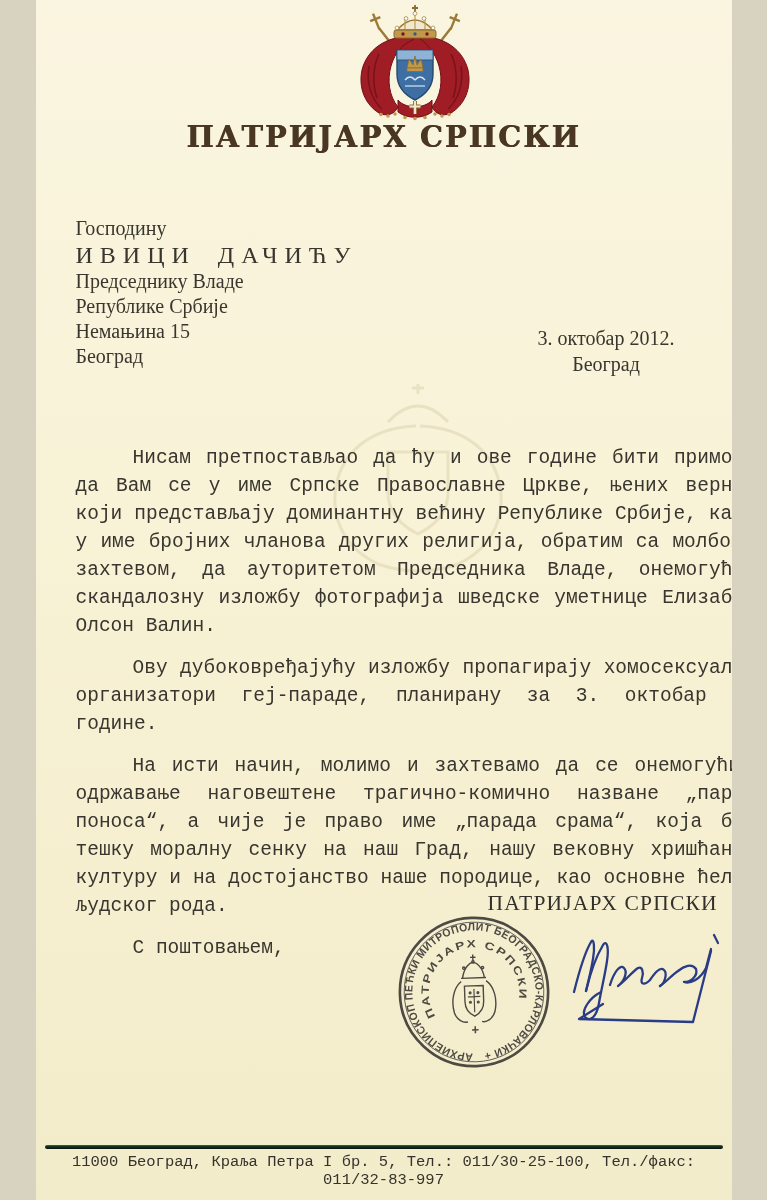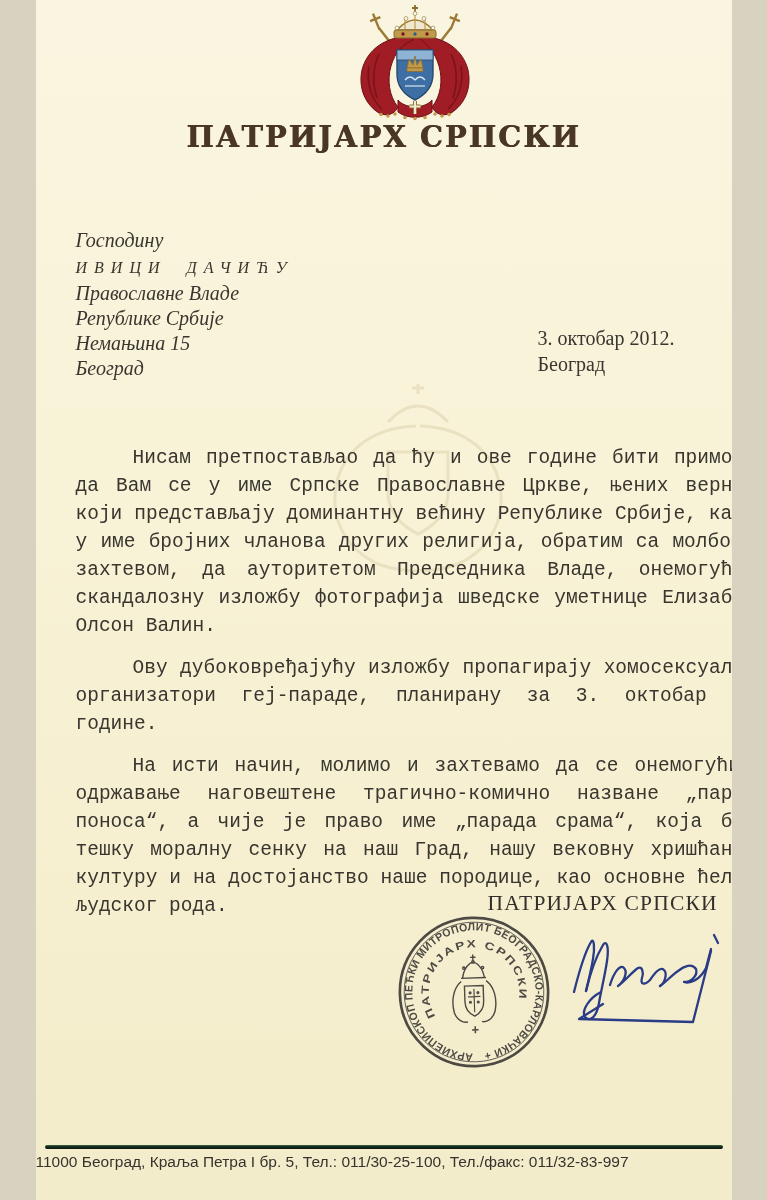--- a/index.html
+++ b/index.html
@@ -24,41 +24,41 @@
     font-size: 29px;
     letter-spacing: 2px;
     color: #4a3723;
     text-shadow: 0.6px 0 0 #4a3723;
   }
 
   
   .watermark { position: absolute; left: 272px; top: 382px; width: 220px; height: 200px; opacity: 0.33; pointer-events: none; }
 
   
-  .recipient { position: absolute; left: 40px; top: 228px; font-size: 20px; line-height: 25px; font-style: italic; }
-  .recipient .name { font-size: 16px; letter-spacing: 7px; word-spacing: 9px; margin: 2px 0 1px 0; }
-  .dateline { position: absolute; right: 57px; top: 325px; text-align: left; font-size: 20px; line-height: 26px; }
+  .recipient { position: absolute; left: 40px; top: 216px; font-size: 20px; line-height: 25px; }
+  .recipient .name { font-size: 24px; letter-spacing: 7px; word-spacing: 9px; margin: 2px 0 1px 0; }
+  .dateline { position: absolute; right: 57px; top: 325px; text-align: center; font-size: 20px; line-height: 26px; }
 
   
   .letter-body { position: absolute; left: 40px; top: 444px; width: 692px; font-size: 19.5px; line-height: 28px; font-family: Liberation Mono, monospace; }
   .letter-body p { margin: 0 0 14px 0; text-align: justify; text-indent: 57px; }
   .letter-body p.closing { text-align: left; margin-top: 12px; }
 
   
   .signer-title { position: absolute; left: 452px; top: 891px; font-size: 21.5px; letter-spacing: 1.2px; color: #33302b; }
   .stamp { position: absolute; left: 360px; top: 914px; width: 156px; height: 156px; opacity: 0.9; transform: rotate(-2deg); }
   .signature { position: absolute; left: 528px; top: 918px; width: 168px; height: 122px; }
 
   
   .footer-rule {
     position: absolute; left: 9px; right: 9px; top: 1145px; height: 4px;
     background: linear-gradient(to bottom, #3c6a49 0%, #14301f 40%, #0a120c 100%);
     border-radius: 2px;
   }
-  .footer-line { position: absolute; left: 0; right: 0; text-align: left; font-family: Liberation Sans, sans-serif; font-size: 15.5px; color: #36332e; }
+  .footer-line { position: absolute; left: 0; right: 0; text-align: center; font-family: Liberation Mono, monospace; font-size: 15.5px; color: #36332e; }
   .footer-line.sr { top: 1153px; }
   .footer-line.en { top: 1174px; }
 </style>
 </head>
 <body>
 
 <div class="page">
 
   <svg class="crest" viewBox="0 0 160 118" aria-hidden="true">
 
@@ -130,35 +130,36 @@
       <path d="M110,12 V2 M104,6 H116"></path>
       <path d="M108,44 C60,46 34,72 28,104 C22,140 40,168 70,182 M112,44 C160,46 186,72 192,104 C198,140 180,168 150,182"></path>
       <path d="M80,70 H140 V110 C140,132 126,144 110,152 C94,144 80,132 80,110 Z"></path>
       <path d="M70,182 Q110,196 150,182"></path>
     </g>
   </svg>
 
   <div class="recipient">
     <div>Господину</div>
     <div class="name">ИВИЦИ ДАЧИЋУ</div>
-    <div>Православне Владе</div>
+    <div>Председнику Владе</div>
     <div>Републике Србије</div>
     <div>Немањина 15</div>
     <div>Београд</div>
   </div>
 
   <div class="dateline">
     <div>3. октобар 2012.</div>
     <div>Београд</div>
   </div>
 
   <div class="letter-body">
     <p>Нисам претпостављао да ћу и ове године бити приморан да Вам се у име Српске Православне Цркве, њених верника који представљају доминантну већину Републике Србије, као и у име бројних чланова других религија, обратим са молбом и захтевом, да ауторитетом Председника Владе, онемогућите скандалозну изложбу фотографија шведске уметнице Елизабете Олсон Валин.</p>
     <p>Ову дубоковређајућу изложбу пропагирају хомосексуалци, организатори геј-параде, планирану за 3. октобар ове године.</p>
     <p>На исти начин, молимо и захтевамо да се онемогући и одржавање наговештене трагично-комично назване „параде поноса“, а чије је право име „парада срама“, која баца тешку моралну сенку на наш Град, нашу вековну хришћанску културу и на достојанство наше породице, као основне ћелије људског рода.</p>
+    <p class="closing">С поштовањем,</p>
   </div>
 
   <div class="signer-title">ПАТРИЈАРХ СРПСКИ</div>
 
   <svg class="stamp" viewBox="0 0 200 200" aria-hidden="true">
     <defs>
       <path id="ring-outer" d="M100,179 A79,79 0 0,1 21,100 A79,79 0 0,1 100,21 A79,79 0 0,1 179,100 A79,79 0 0,1 100,179" fill="none"></path>
       <path id="ring-inner" d="M54,136 A58,58 0 1,1 146,136" fill="none"></path>
     </defs>
     <circle cx="100" cy="100" r="95" fill="none" stroke="#3b3835" stroke-width="3.4"></circle>

